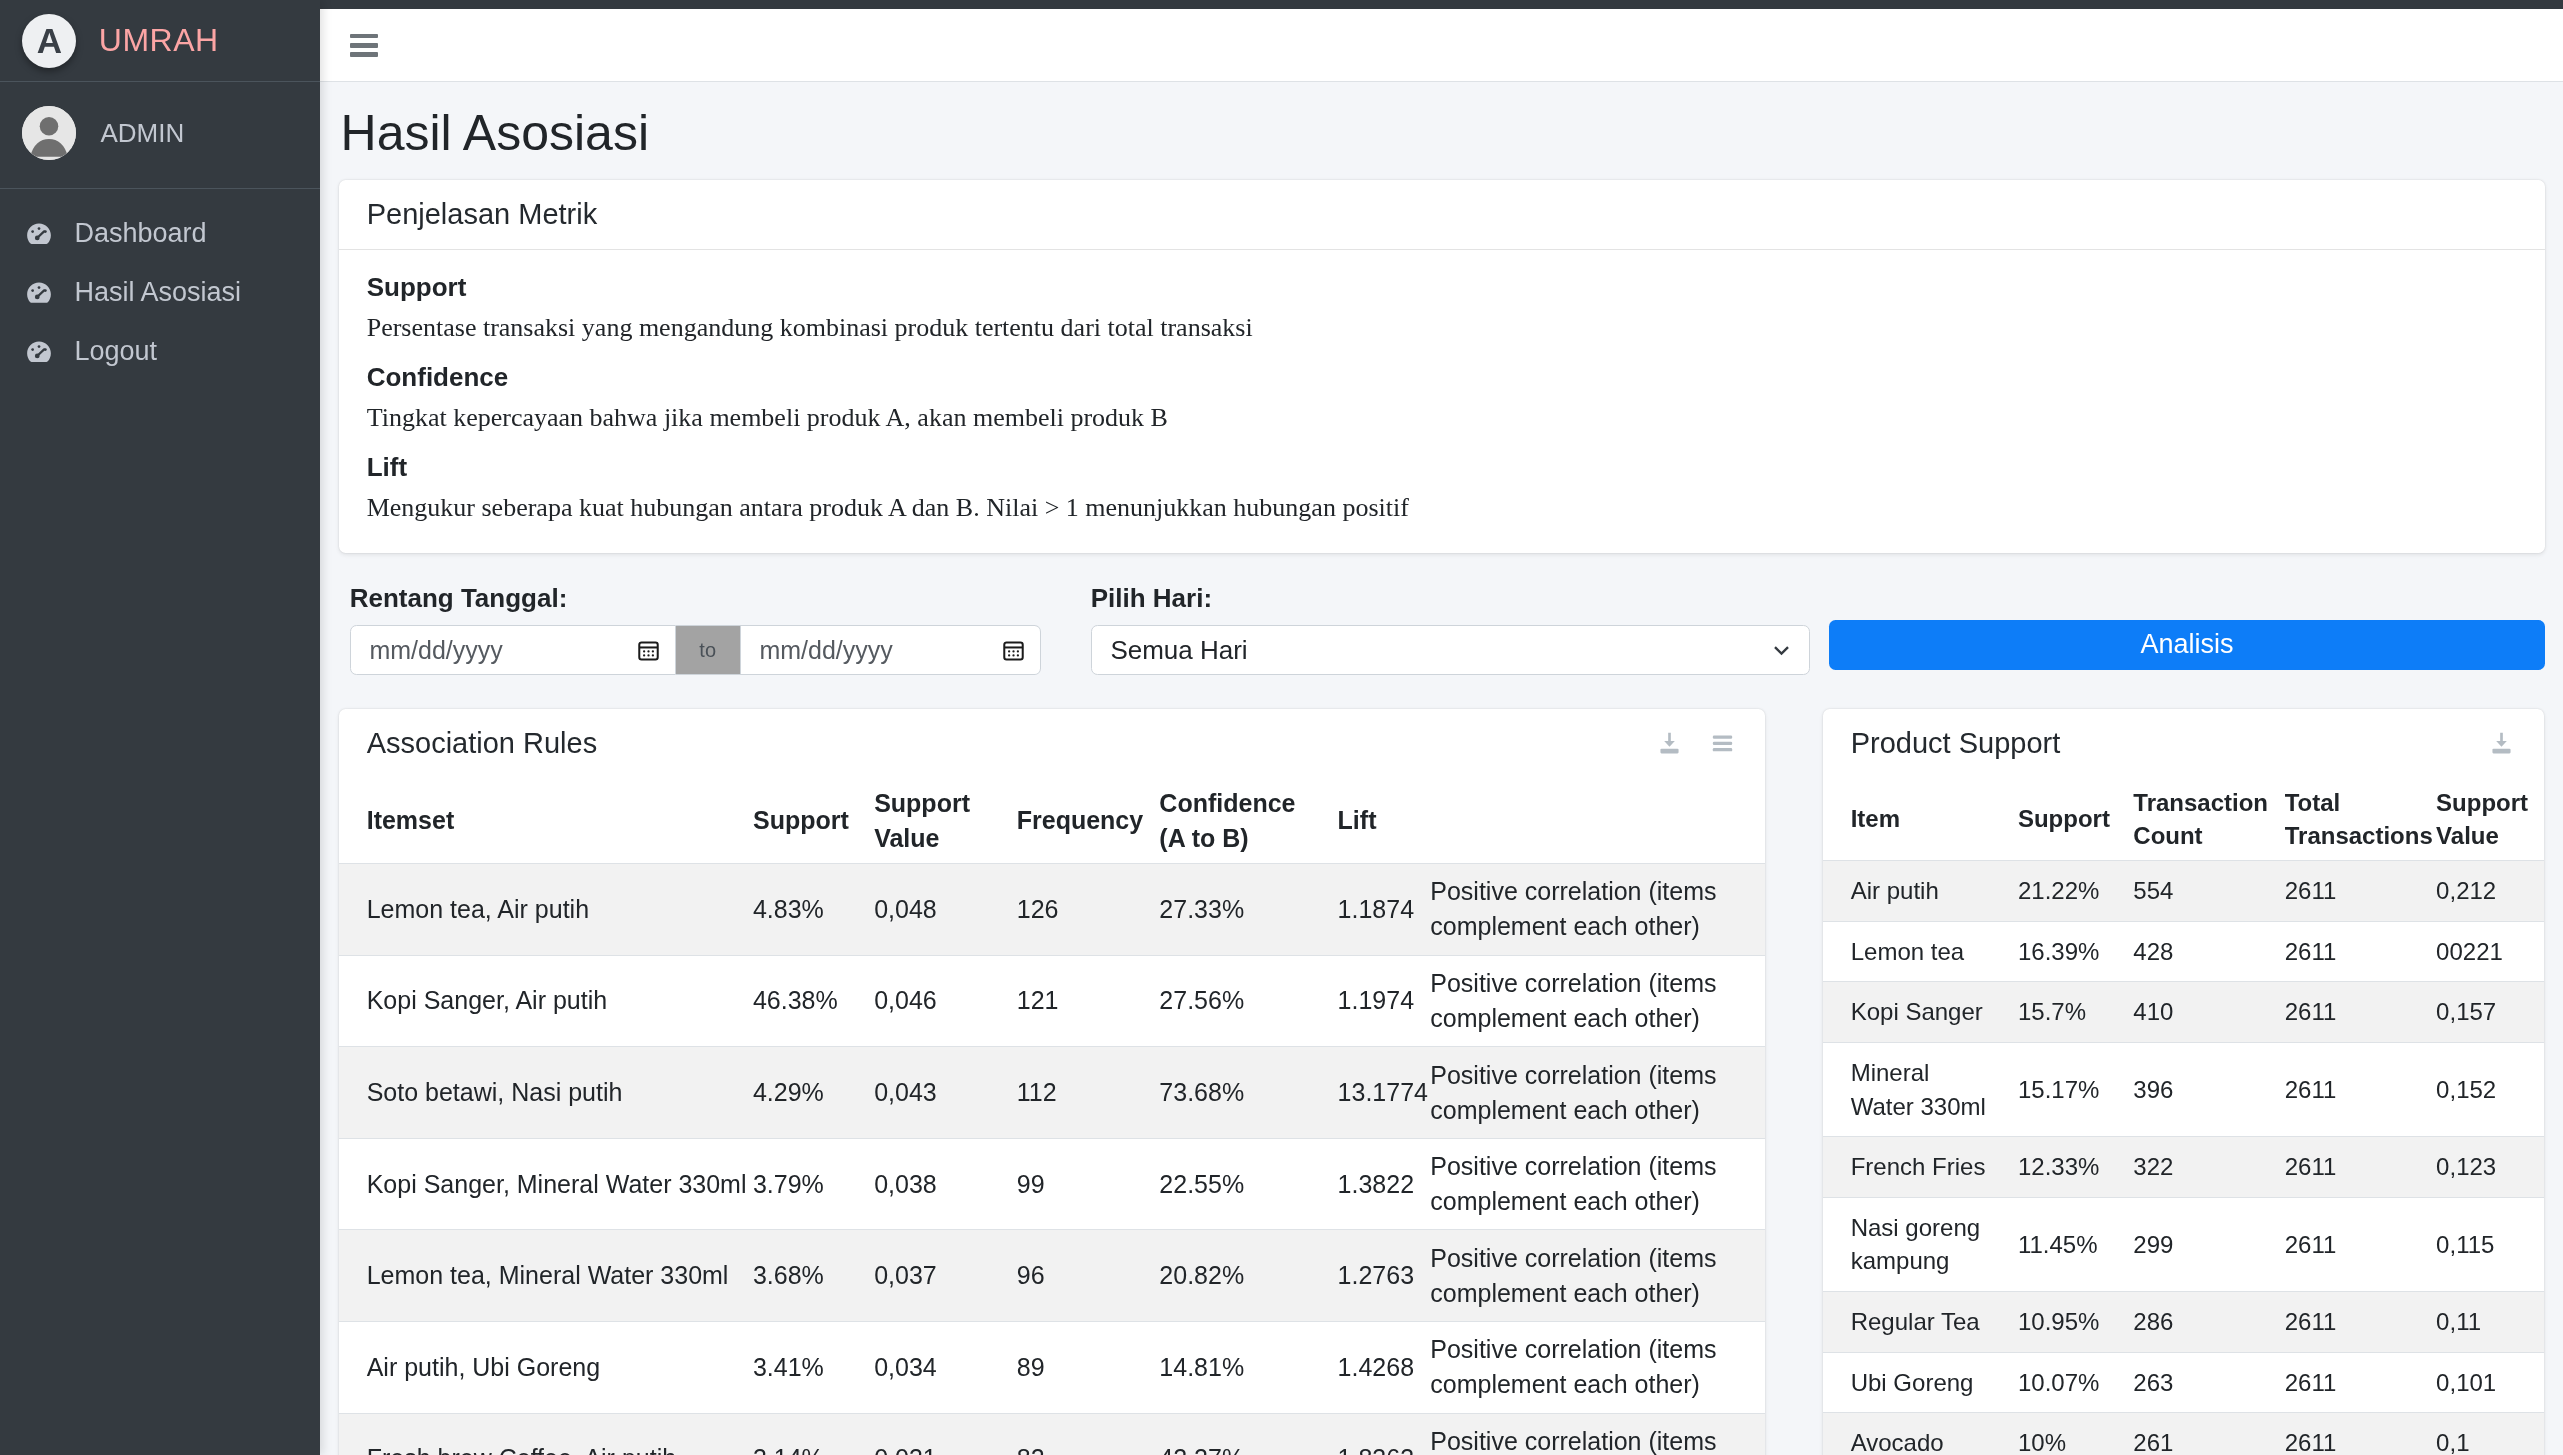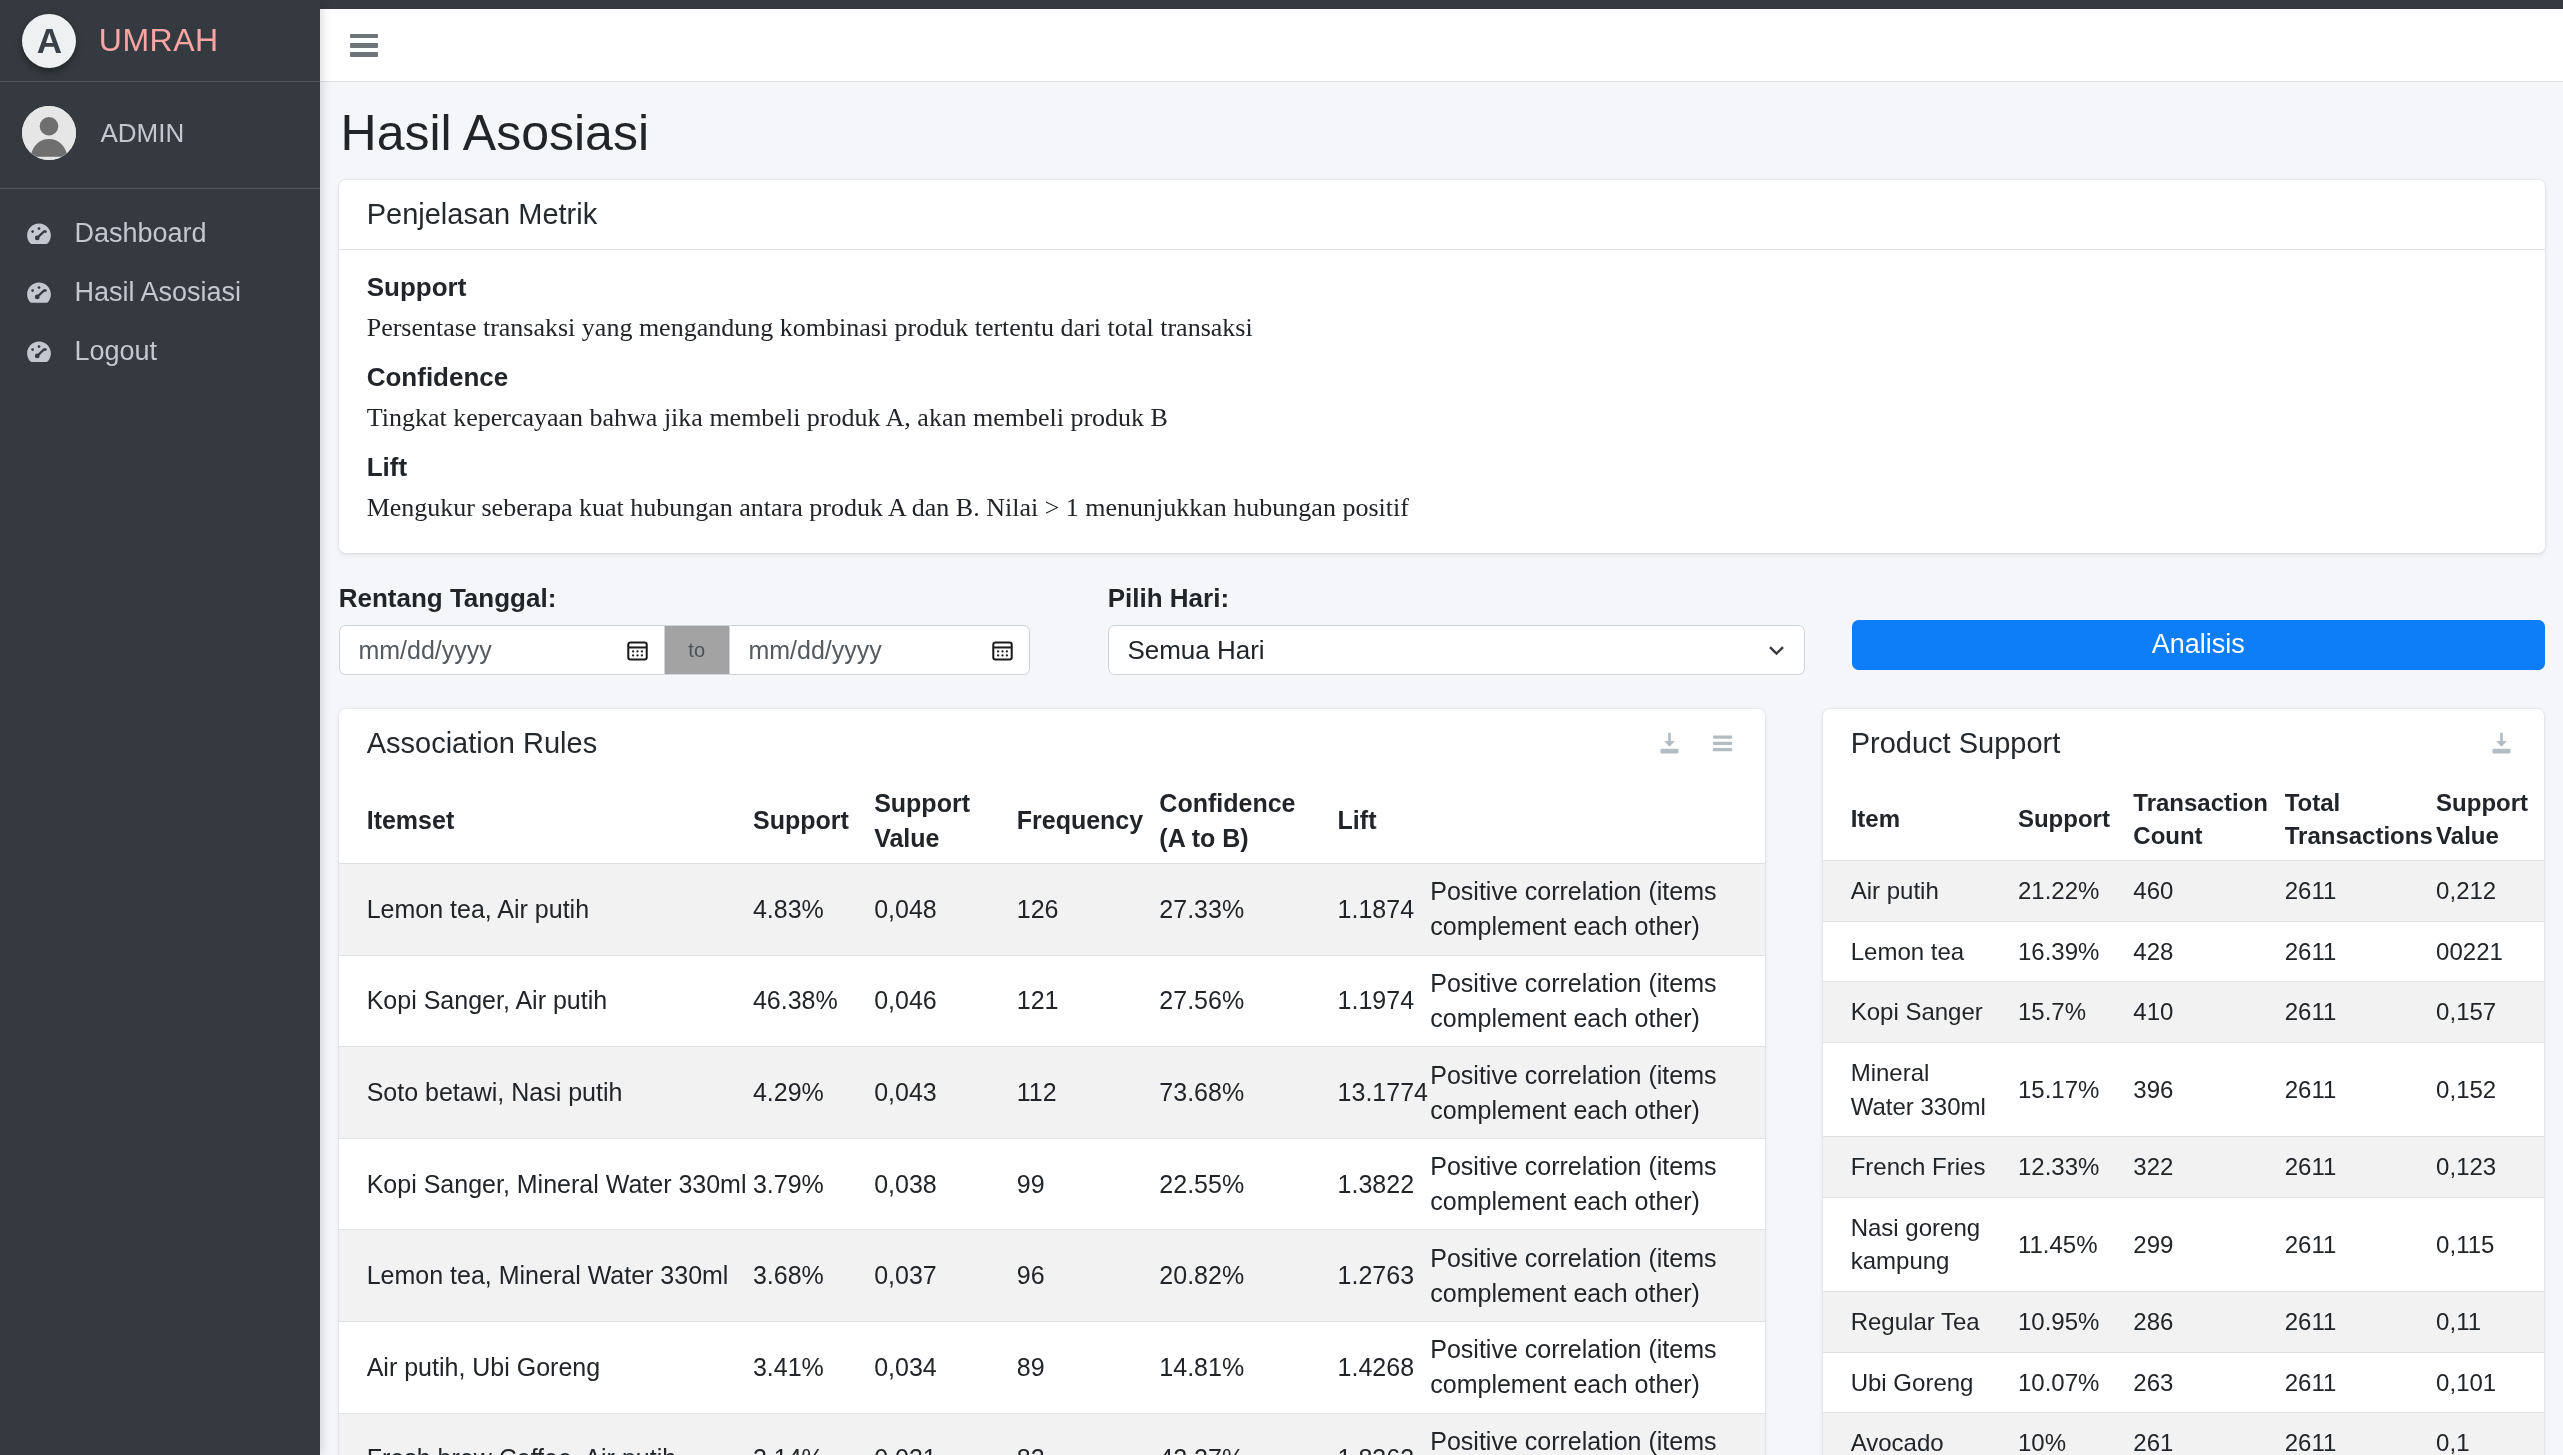--- a/index.html
+++ b/index.html
@@ -80,21 +80,21 @@
   .card-tools { display: flex; align-items: center; gap: 24px; }
   .tool-icon { width: 29px; height: 29px; color: #b4bcc3; cursor: pointer; }
   .tool-icon svg { display: block; width: 100%; height: 100%; }
   
   .metrics-card { margin-bottom: 30px; }
   .metrics-body { padding: 17px 28px 28px 28px; }
   .metric-term { font-weight: 700; margin-top: 15px; line-height: 1.35; }
   .metric-term:first-child { margin-top: 3.7px; }
   .metric-desc { margin-top: 4.7px; line-height: 1.35; color: #212529; font-family: Liberation Serif, serif; }
   
-  .filters { display: flex; align-items: flex-start; margin: 0 0 34px 0; gap: 28px; }
+  .filters { display: flex; align-items: flex-start; margin: 0 0 34px 11px; }
   .filter-label { font-weight: 700; margin-bottom: 11.2px; font-size: 26px; }
   .filter-a { width: 691px; }
   .filter-b { width: 724px; margin-left: 50px; }
   .filter-c { width: 720px; margin-left: 18.7px; display: flex; flex-direction: column; }
   .date-group { display: flex; height: 50px; }
   .date-input {
     position: relative; background: #fff; border: 0.9px solid #ced4da;
     display: flex; align-items: center; padding: 0 52px 0 18.7px;
   }
   .date-input.first { width: 326px; border-radius: 6.5px 0 0 6.5px; }
@@ -426,21 +426,21 @@
             <th>Support</th>
             <th>Transaction Count</th>
             <th>Total Transactions</th>
             <th>Support Value</th>
           </tr>
         </thead>
         <tbody>
             <tr>
               <td class="cell-item">Air putih</td>
               <td class="cell-support">21.22%</td>
-              <td class="cell-transaction-count">460</td>
+              <td class="cell-transaction-count">554</td>
               <td class="cell-total-transactions">2611</td>
               <td class="cell-support-value">0,212</td>
             </tr>
             <tr>
               <td class="cell-item">Lemon tea</td>
               <td class="cell-support">16.39%</td>
               <td class="cell-transaction-count">428</td>
               <td class="cell-total-transactions">2611</td>
               <td class="cell-support-value">00221</td>
             </tr>

